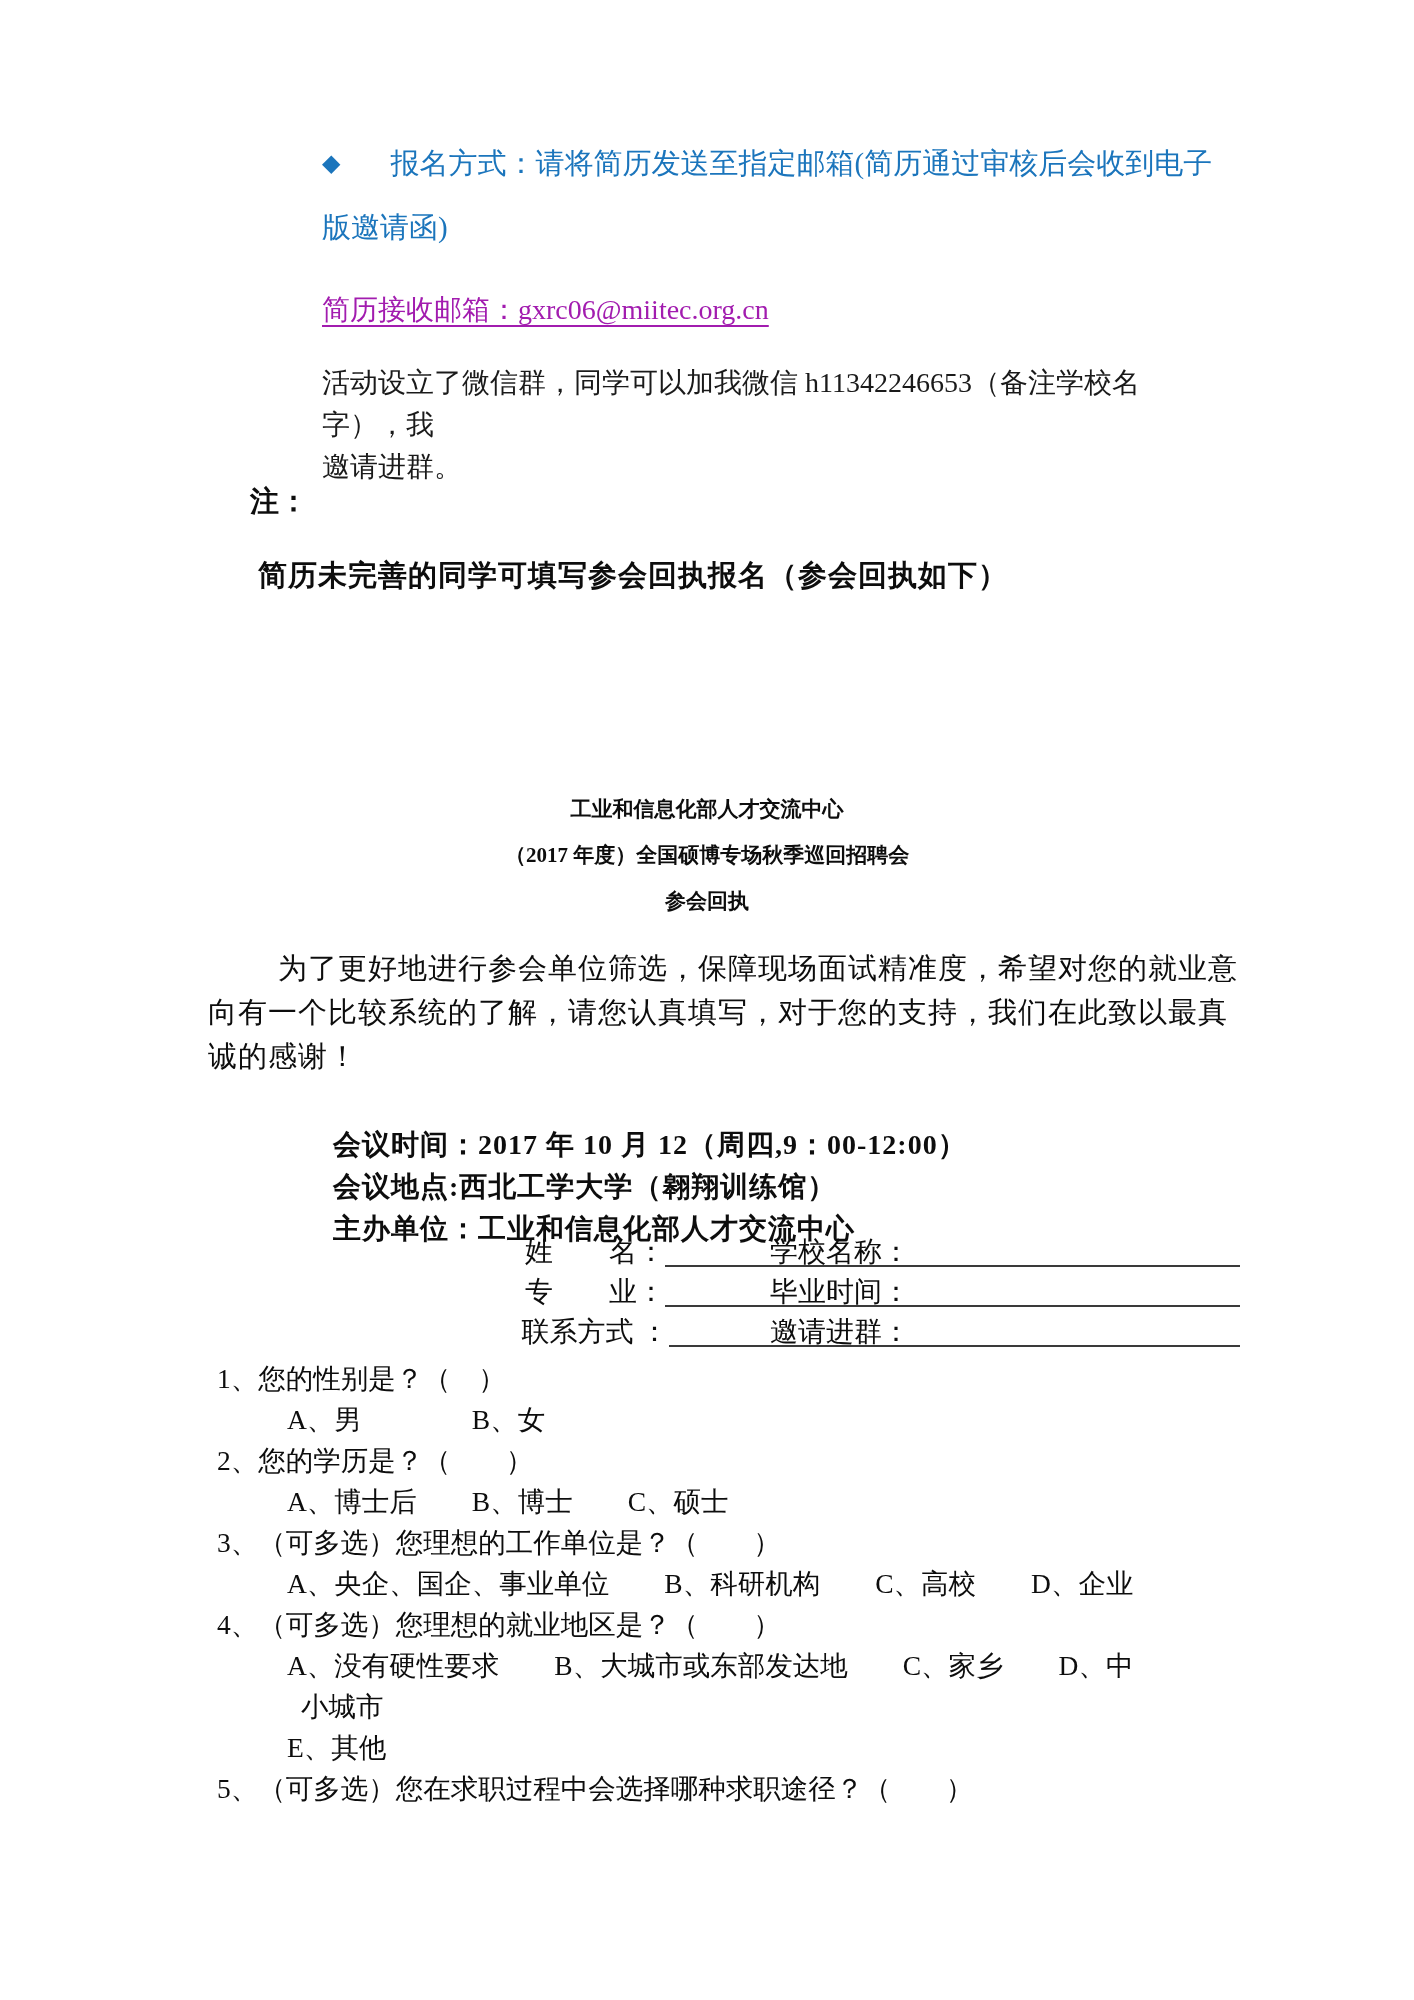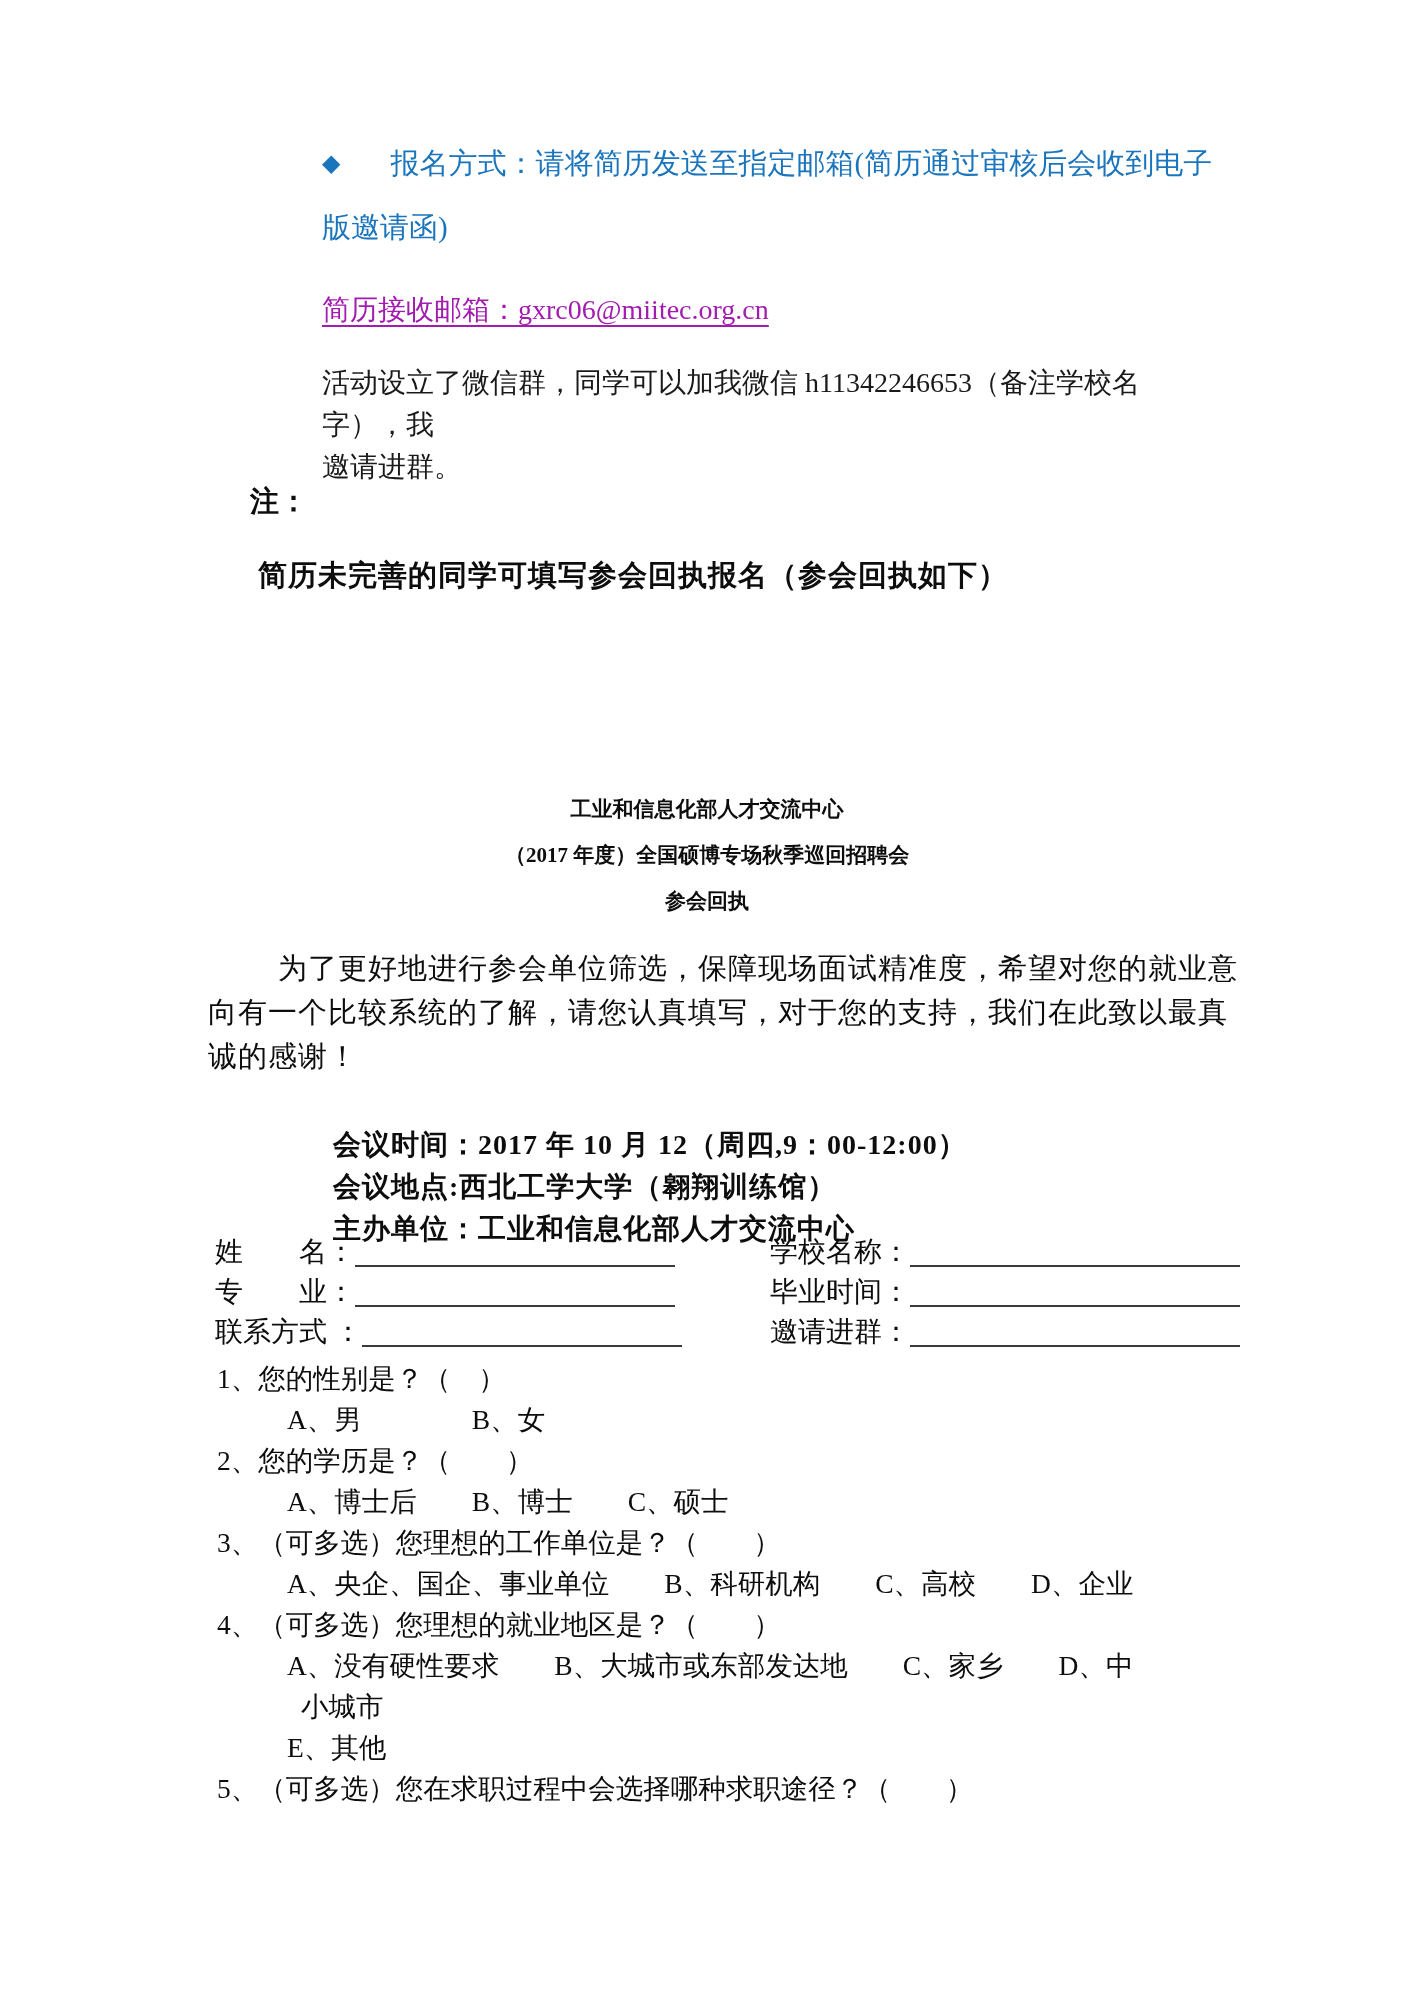--- a/index.html
+++ b/index.html
@@ -58,21 +58,21 @@
   
   .meeting{
     position:absolute;left:333px;top:1112px;
     font-size:28px;font-weight:bold;line-height:42px;letter-spacing:1px;margin-top:12px;
   }
   
   .form-fields{
     position:absolute;left:215px;top:1232px;width:1080px;
     font-size:28px;
   }
-  .frow{ position:relative;height:40px;line-height:40px; }
+  .frow{ position:relative;height:40px;line-height:40px;text-align:center; }
   .blank{
     display:inline-block;height:30px;
     border-bottom:2px solid #3a3a3a;
     vertical-align:-6px;
   }
   .blank-l{ width:320px; }
   .blank-r{ width:330px; }
   .rgroup{ position:absolute;left:555px;top:0; }
   
   .questions{

